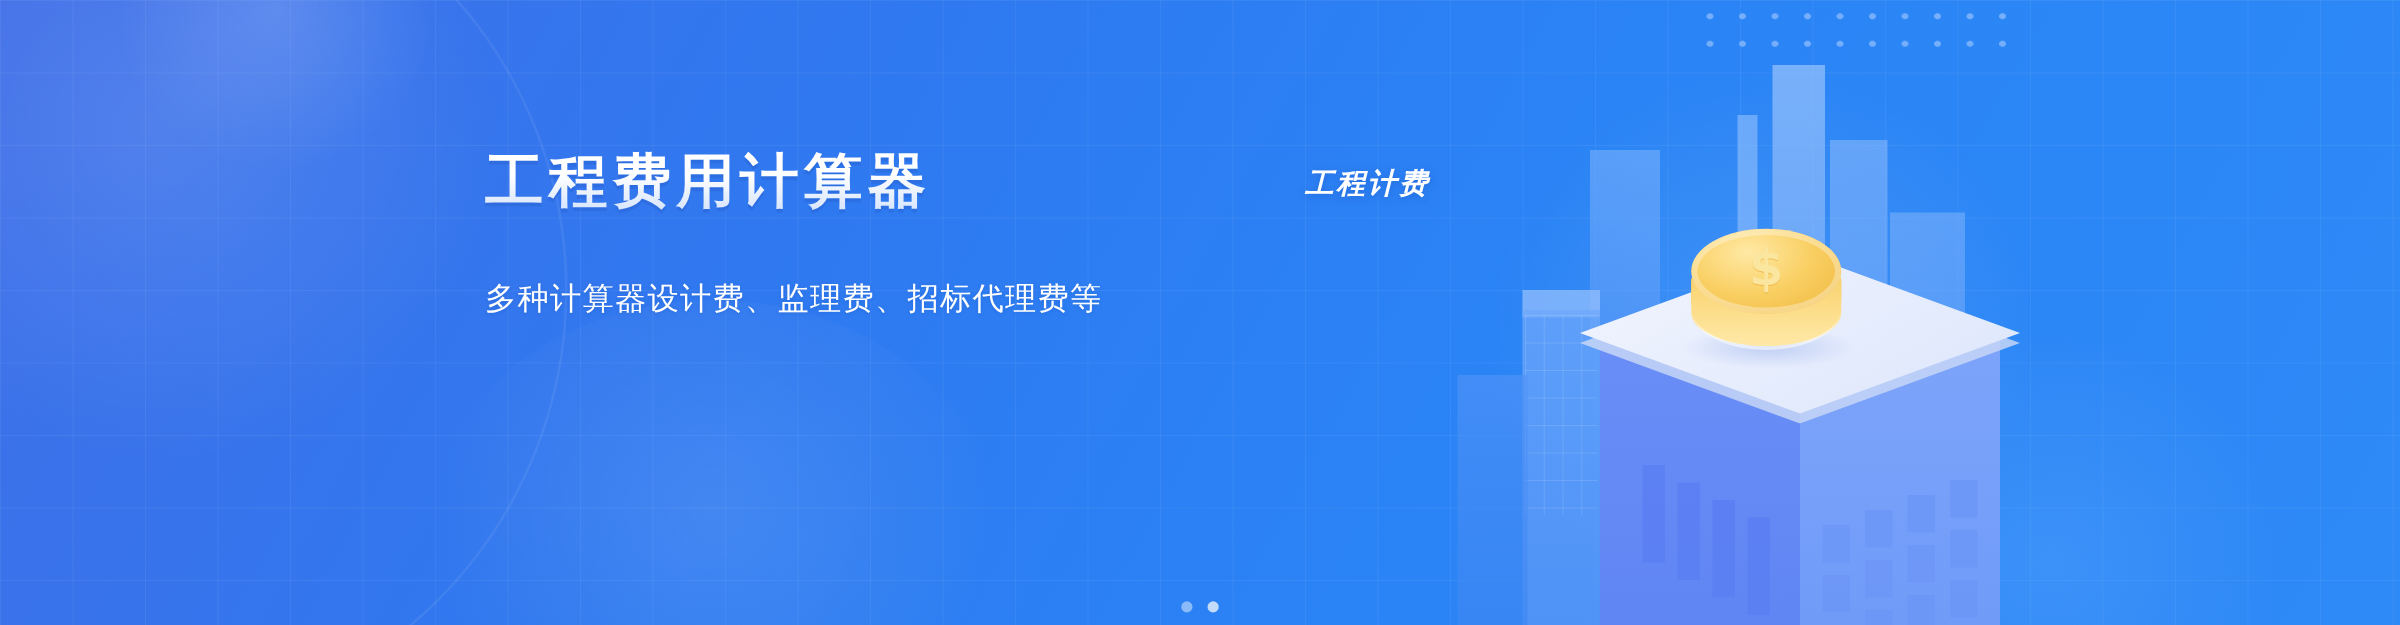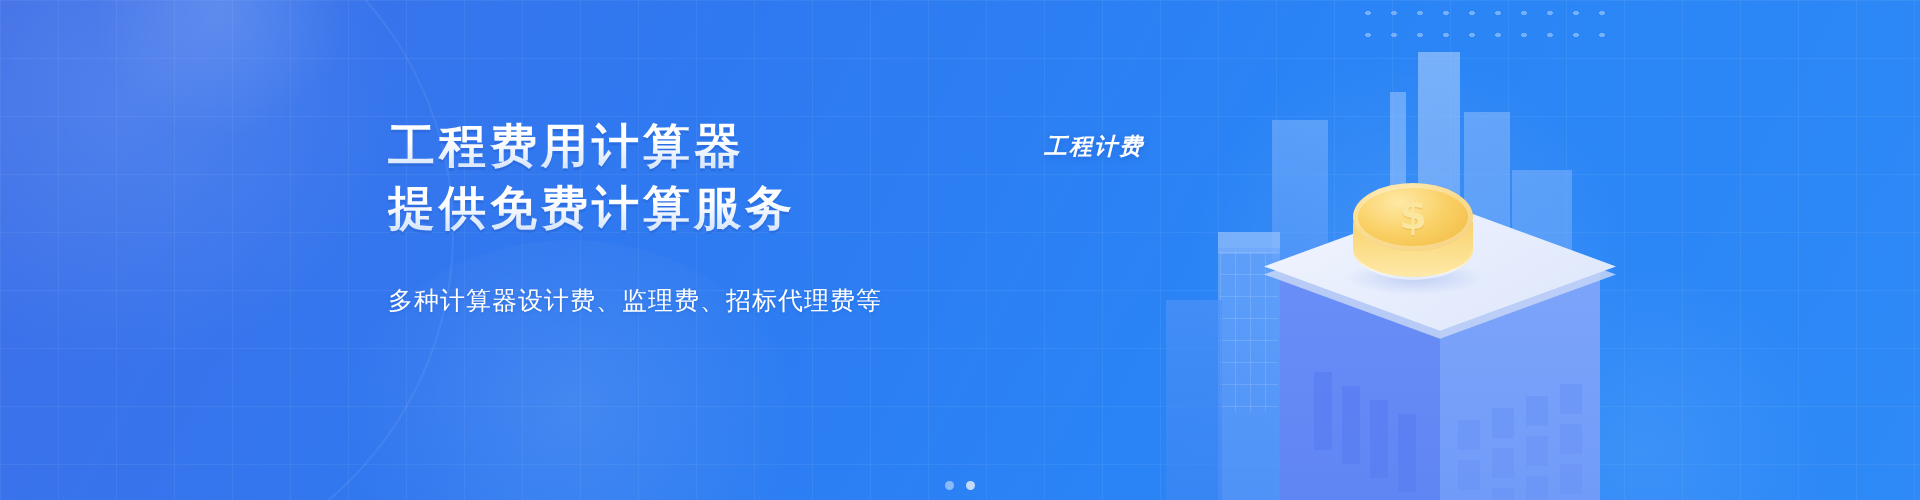--- a/index.html
+++ b/index.html
@@ -214,21 +214,20 @@
       <div class="coin-body"></div>
       <div class="coin-ring2"></div>
       <div class="coin-face"></div>
     </div>
   </div>
 
   <div class="badge">工程计费</div>
 
   <div class="copy">
     <h1 class="headline">工程费用计算器</h1>
-    <h1 class="headline">提供免费计算服务</h1>
     <div class="sub-block">
       <p class="sub">多种计算器设计费、监理费、招标代理费等</p>
     </div>
   </div>
 
   <div class="dots">
     <span class="dot"></span>
     <span class="dot active"></span>
   </div>
 

